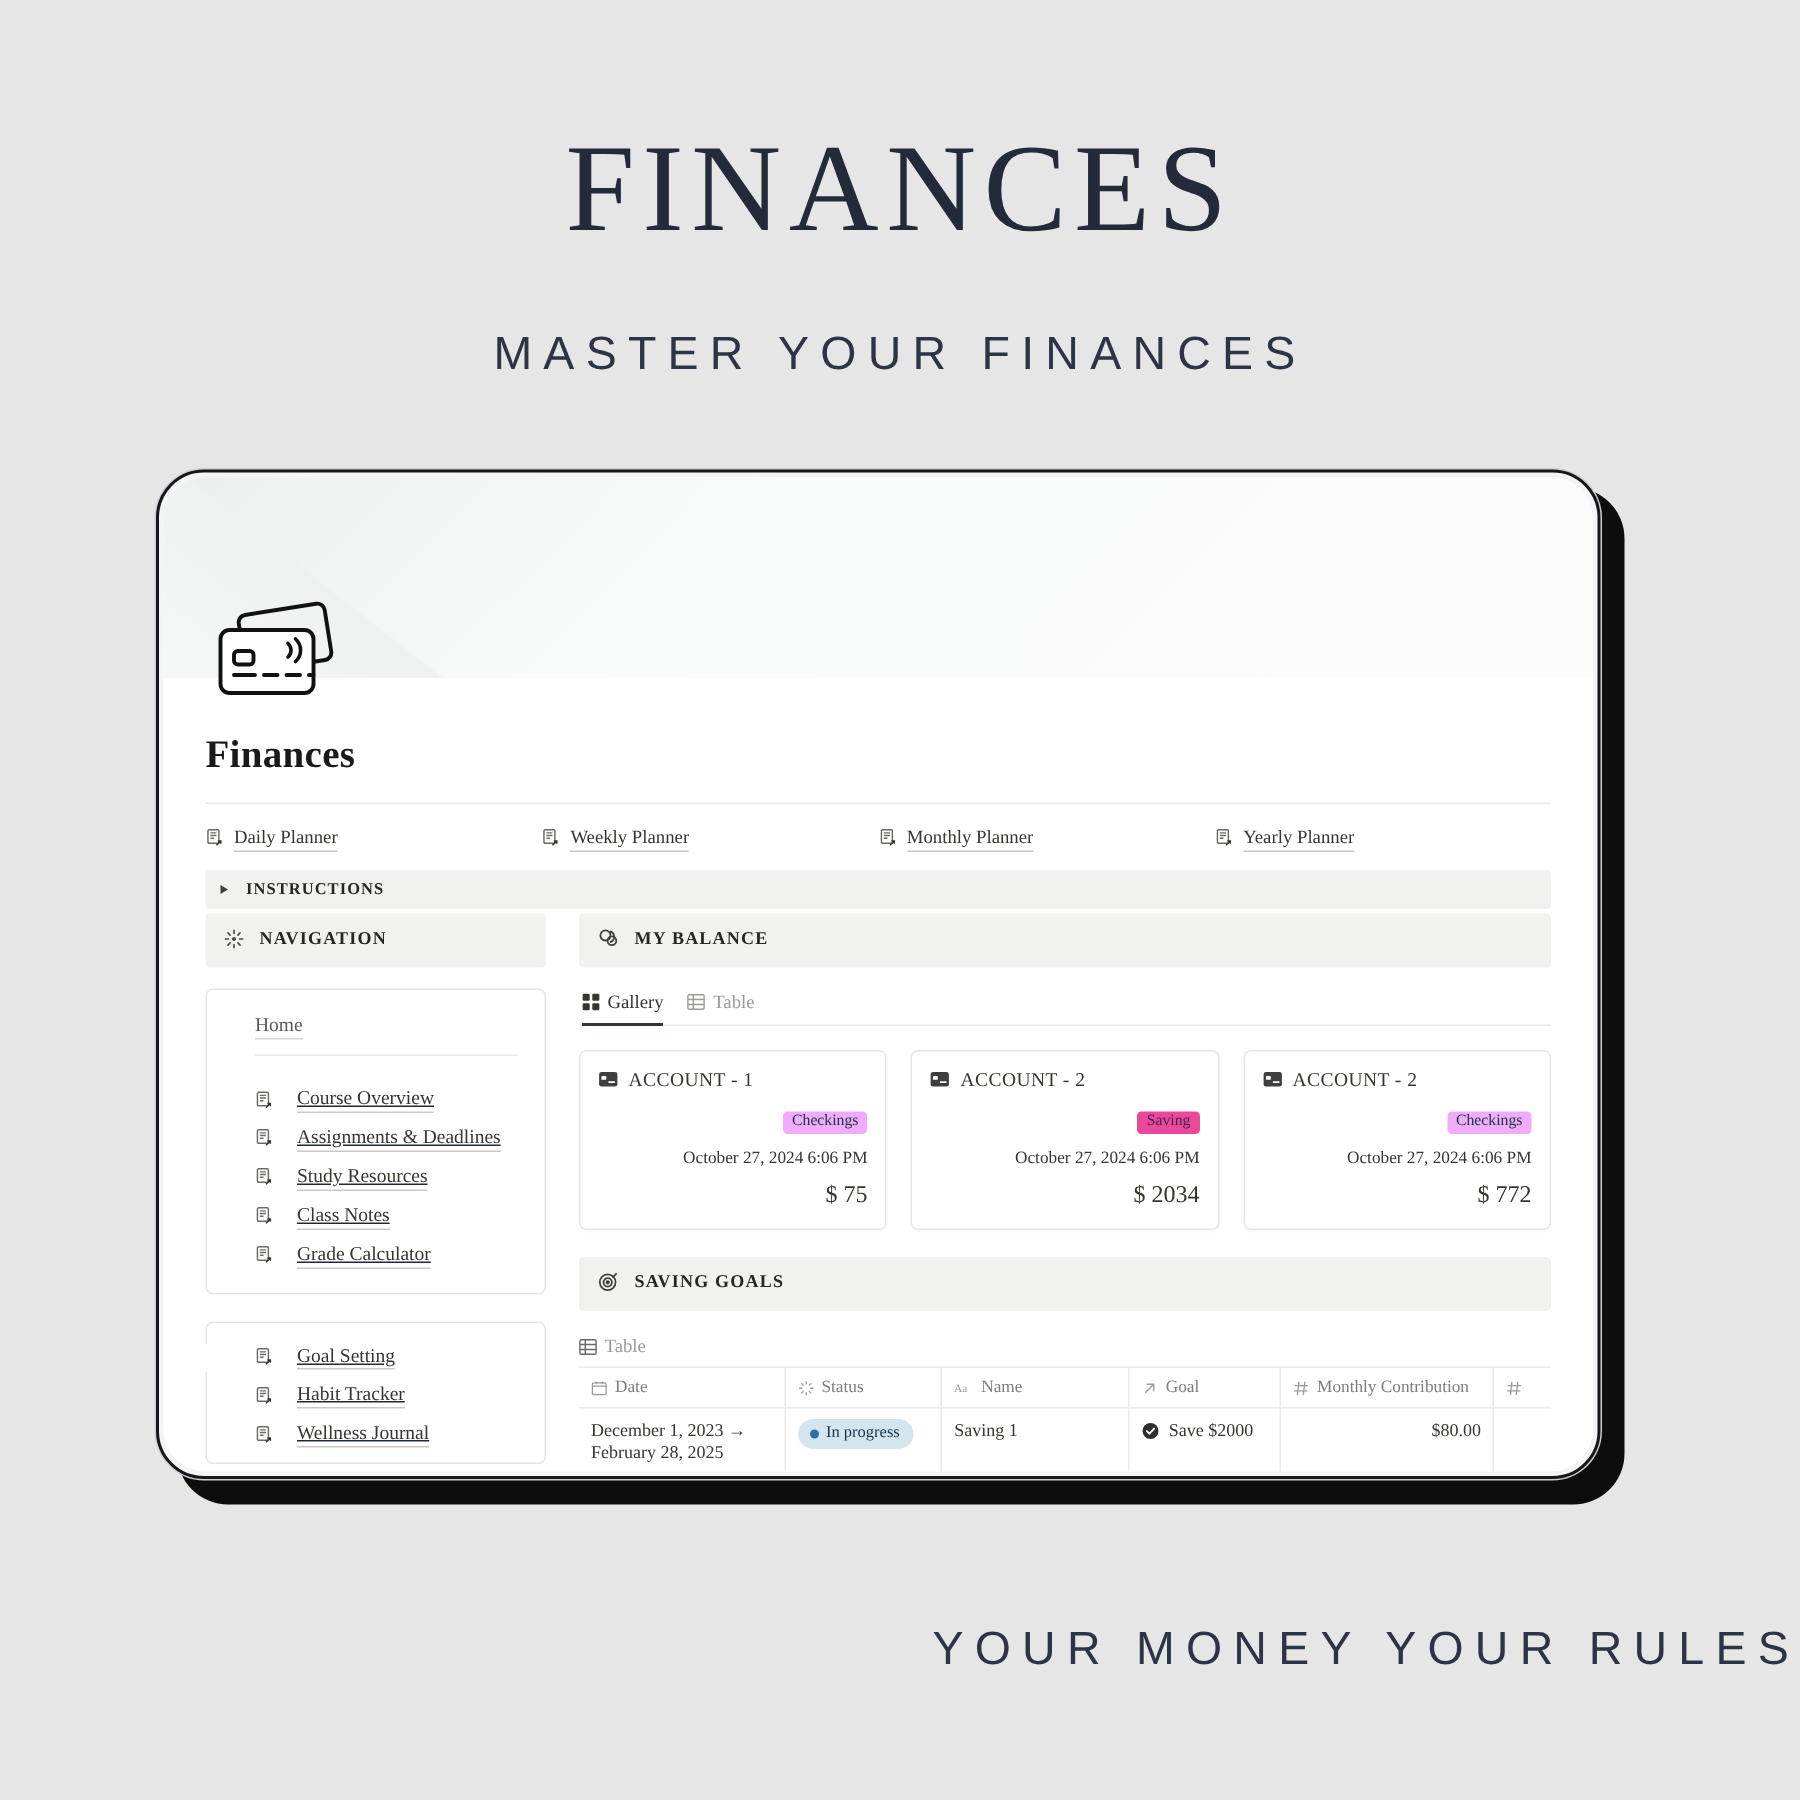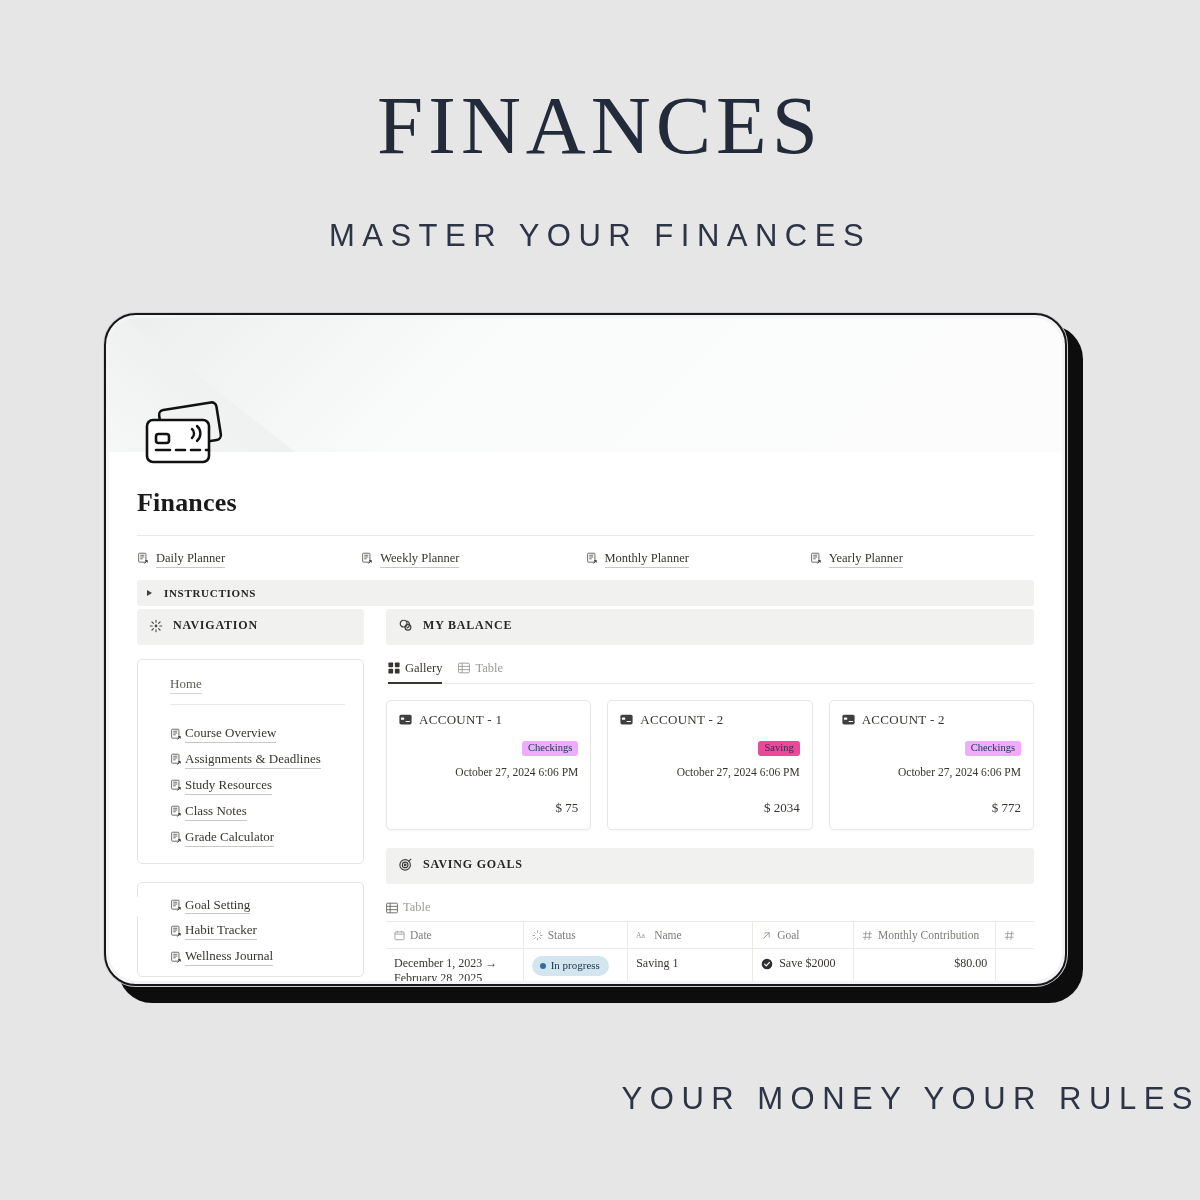--- a/index.html
+++ b/index.html
@@ -217,22 +217,23 @@
   }
   .nav-rule {
     height: 1px;
     background: #e9e9e7;
     margin: 10px 0 20px 14px;
   }
   .nav-list { display: flex; flex-direction: column; gap: 8px; }
   .nav-item {
     display: flex;
     align-items: center;
-    gap: 2px;
+    gap: 15px;
     padding-left: 14px;
+    text-decoration: underline;
   }
   .nav-item-label {
     font-family: "Liberation Serif", "DejaVu Serif", serif;
     font-size: 13px;
     color: #37352f;
     border-bottom: 1px solid #c9c8c4;
     line-height: 1.3;
   }
 
   .nav-card-2 {
@@ -319,23 +320,23 @@
   .tag-blue { background: #f0abfc; color: #183347; }
   .tag-purple { background: #ec4899; color: #412454; }
   .acct-date {
     font-family: "Liberation Serif", "DejaVu Serif", serif;
     font-size: 11.5px;
     color: #37352f;
     margin-top: 10px;
   }
   .acct-amount {
     font-family: "Liberation Serif", "DejaVu Serif", serif;
-    font-size: 13px;
+    font-size: 16px;
     color: #37352f;
-    margin-top: 22px;
+    margin-top: 10px;
   }
 
   
   .goals-section { margin-top: 18px; }
   .table-view-row {
     display: flex;
     align-items: center;
     gap: 5px;
     margin-top: 16px;
     padding-bottom: 6px;

